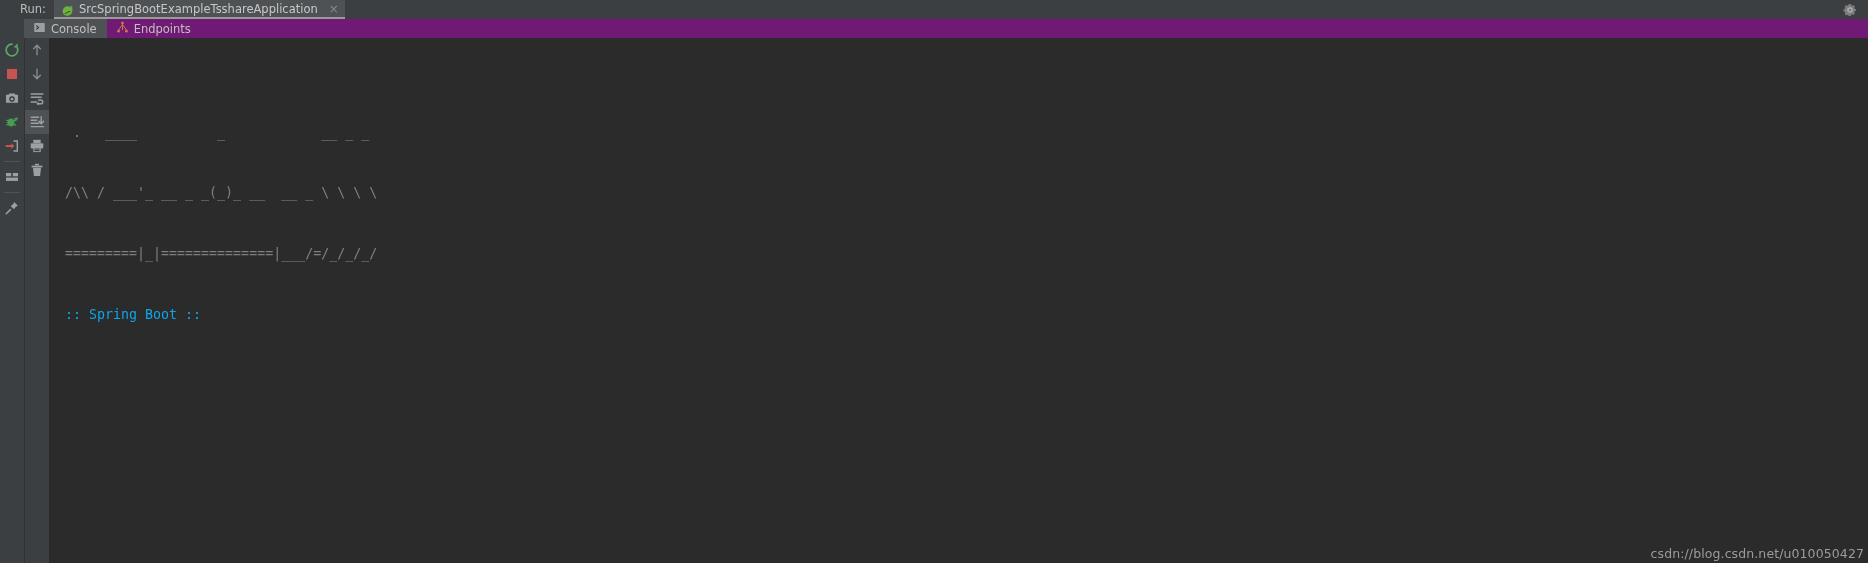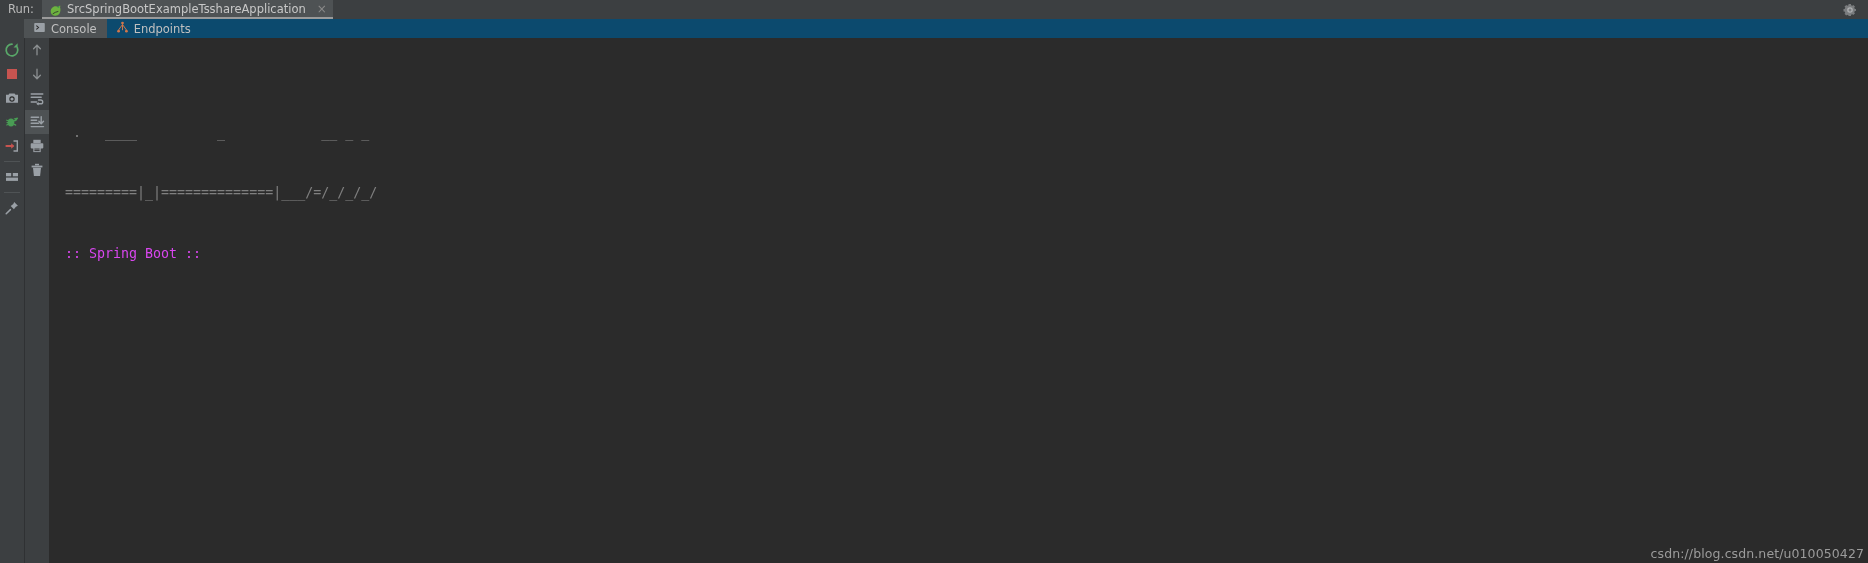--- a/index.html
+++ b/index.html
@@ -21,21 +21,21 @@
   .titlebar {
     position: absolute; top: 0; left: 0;
     width: 1868px; height: 19px;
     background: #3c3f41;
     display: flex; align-items: center;
   }
   .run-label {
     font-family: "DejaVu Sans", sans-serif;
     font-size: 11.5px;
     color: #bbbbbb;
-    padding-left: 8px;
+    padding-left: 20px;
     padding-right: 8px;
     line-height: 19px;
     white-space: nowrap;
   }
   .run-tab {
     display: flex; align-items: center;
     height: 19px;
     background: #4e5254;
     padding: 0 6px 0 7px;
     border-bottom: 2px solid #9a9a9a;
@@ -63,21 +63,21 @@
   .gear-btn {
     position: absolute; right: 10px; top: 2px;
     width: 16px; height: 16px;
     cursor: pointer;
   }
 
   
   .tabstrip {
     position: absolute; top: 19px; left: 24px;
     height: 19px; width: 1844px;
-    background: #0c4a6e;
+    background: #701a75;
     display: flex; align-items: center;
     gap: 0px;
   }
   .ctab {
     display: flex; align-items: center;
     gap: 5px;
     height: 19px;
     padding: 0 10px 0 9px;
     font-family: "DejaVu Sans", sans-serif;
     font-size: 11.5px;
@@ -121,21 +121,21 @@
     overflow: hidden;
     font-family: "DejaVu Sans Mono", monospace;
     font-size: 13.3px;
     line-height: 20.2px;
     white-space: pre;
     color: #a9b7c6;
   }
   .console .pad { padding: 4px 0 0 8px; }
 
   .banner      { color: #808080; text-align: center; }
-  .sb-version  { color: #d946ef; }
+  .sb-version  { color: #0ea5e9; }
 
   
   .watermark {
     position: absolute;
     right: 4px; bottom: 2px;
     font-family: "DejaVu Sans", sans-serif;
     font-size: 12.5px;
     color: #9b9b9b;
     letter-spacing: 0.1px;
     white-space: nowrap;
@@ -295,20 +295,21 @@
         <rect x="6" y="1.8" width="4" height="1.6" fill="#9aa0a6"></rect>
         <rect x="2.6" y="3.6" width="10.8" height="1.8" fill="#9aa0a6"></rect>
         <path d="M4 5.8h8l-.9 8.2H4.9z" fill="#9aa0a6"></path>
       </svg>
     </div>
   </div>
 
   <div class="console">
     <div class="pad">
       <div><span class="banner">  .   ____          _            __ _ _</span></div>
+      <div><span class="banner"> /\\ / ___'_ __ _ _(_)_ __  __ _ \ \ \ \</span></div>
       <div><span class="banner"> =========|_|==============|___/=/_/_/_/</span></div>
       <div><span class="sb-version"> :: Spring Boot ::</span></div>
       <div>&nbsp;</div>
       
     </div>
   </div>
 
   <div class="watermark">csdn://blog.csdn.net/u010050427</div>
 </div>
 

